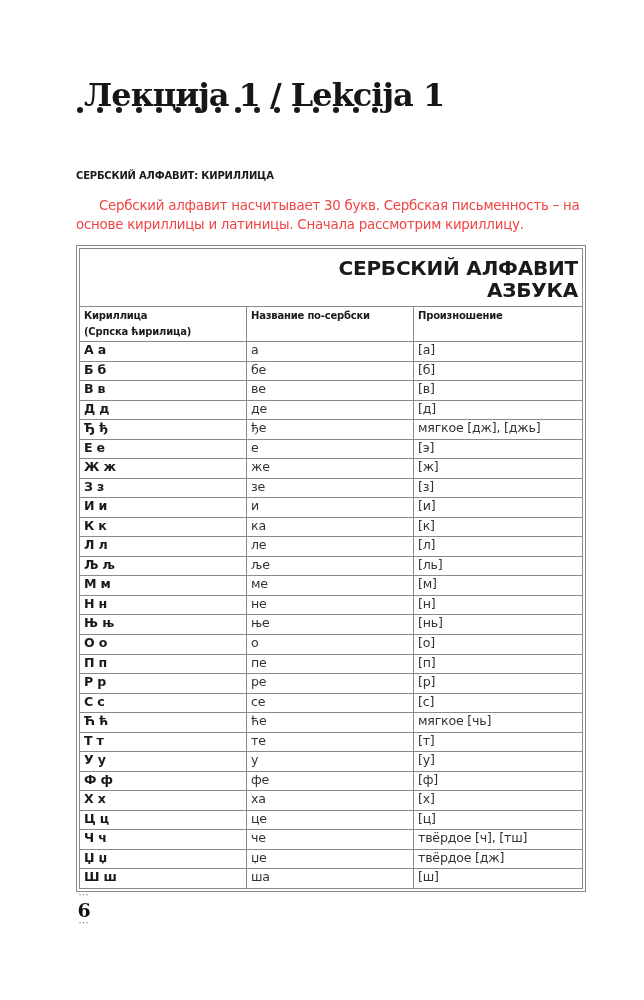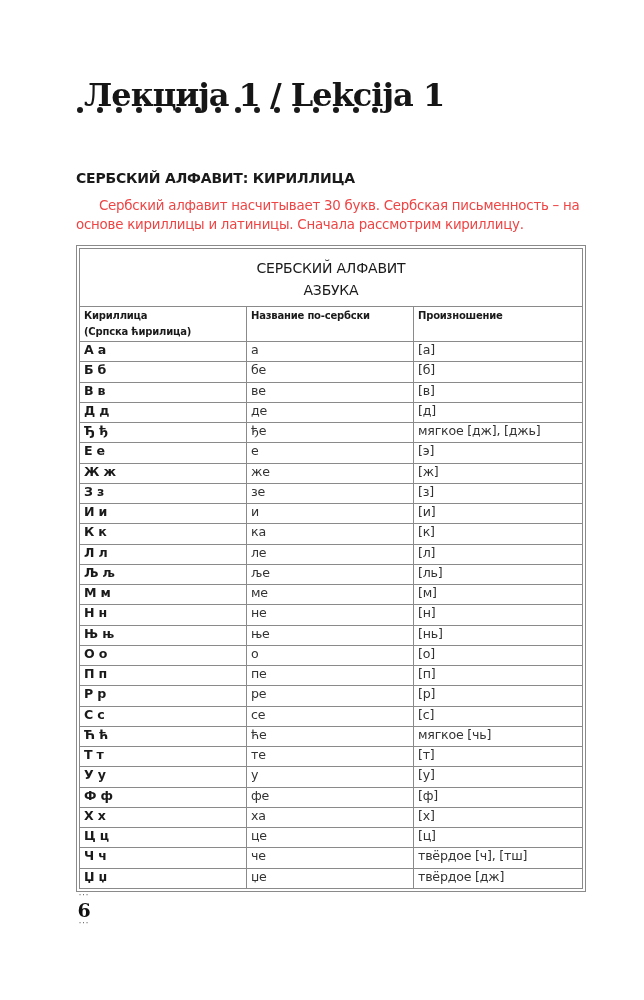--- a/index.html
+++ b/index.html
@@ -1,25 +1,25 @@
 <!DOCTYPE html>
 <html><head>
 <meta charset="utf-8">
 <style>
   html, body { margin: 0; padding: 0; background: #ffffff; }
   body { width: 644px; height: 1000px; position: relative; overflow: hidden; color: #1a1a1a; font-family: "DejaVu Sans", sans-serif; }
   .lesson-title { position: absolute; left: 76px; top: 68px; margin: 8px; font-family: "DejaVu Serif", serif; font-weight: bold; font-size: 32px; letter-spacing: -1px; color: #161616; white-space: nowrap; }
   .dots { position: absolute; left: 77px; top: 107px; display: flex; gap: 13.7px; }
   .dots span { width: 6px; height: 6px; border-radius: 50%; background: #1a1a1a; display: block; }
-  .section-heading { position: absolute; left: 76px; top: 170px; margin: 0; font-weight: bold; font-size: 14px; letter-spacing: -0.2px; color: #1a1a1a; white-space: nowrap; text-align: center; }
+  .section-heading { position: absolute; left: 76px; top: 170px; margin: 0; font-weight: bold; font-size: 10px; letter-spacing: -0.2px; color: #1a1a1a; white-space: nowrap; text-align: center; }
   .intro { position: absolute; left: 76px; top: 196px; width: 506px; margin: 0; font-size: 13.4px; line-height: 19px; color: #ef4444; text-indent: 23px; letter-spacing: -0.25px; }
   .table-frame { position: absolute; left: 76px; top: 245px; width: 504px; height: 641px; border: 1px solid #8a8a8a; padding: 2px; }
   table { border-collapse: collapse; width: 100%; height: 100%; border: 1px solid #8a8a8a; table-layout: fixed; }
   td, th { border: 1px solid #8a8a8a; padding: 0 4px; font-size: 12.6px; height: 17.1px; line-height: 16px; text-align: left; vertical-align: top; overflow: hidden; white-space: nowrap; letter-spacing: -0.2px; }
-  th.caption { height: 54px; text-align: center; vertical-align: middle; font-weight: normal; font-size: 14px; line-height: 22px; color: #1a1a1a; padding-top: 3px; }
+  th.caption { height: 54px; text-align: right; vertical-align: middle; font-weight: bold; font-size: 20px; line-height: 22px; color: #1a1a1a; padding-top: 3px; }
   th.colhead { font-weight: bold; font-size: 10px; height: 33px; line-height: 16px; padding-top: 1px; color: #1a1a1a; }
   td.letter { font-weight: bold; color: #1a1a1a; }
   td.name, td.pron { color: #333; font-weight: normal; }
   col.c1 { width: 167px; } col.c2 { width: 167px; } col.c3 { width: auto; }
   .page-num { position: absolute; left: 77px; top: 893px; width: 14px; text-align: center; }
   .page-num .pdots { font-size: 8px; line-height: 6px; color: #555; letter-spacing: 1px; display: block; }
   .page-num .num { font-family: "DejaVu Serif", serif; font-weight: bold; font-size: 19px; line-height: 22px; display: block; color: #111; }
 </style>
 </head>
 <body>
@@ -199,20 +199,25 @@
         <tr>
           <td class="letter">Ч ч</td>
           <td class="name">че</td>
           <td class="pron">твёрдое [ч], [тш]</td>
         </tr>
         <tr>
           <td class="letter">Џ џ</td>
           <td class="name">џе</td>
           <td class="pron">твёрдое [дж]</td>
         </tr>
+        <tr>
+          <td class="letter">Ш ш</td>
+          <td class="name">ша</td>
+          <td class="pron">[ш]</td>
+        </tr>
       </tbody>
   </table>
 </div>
 
 <div class="page-num">
   <span class="pdots">···</span>
   <span class="num">6</span>
   <span class="pdots">···</span>
 </div>
 

